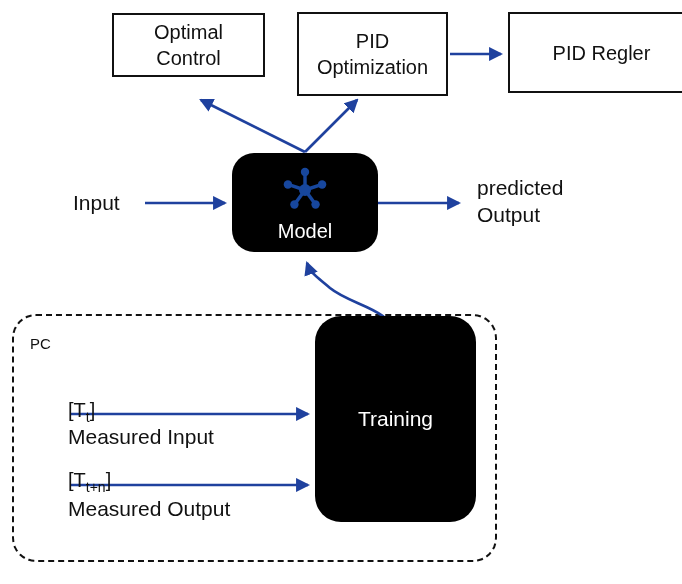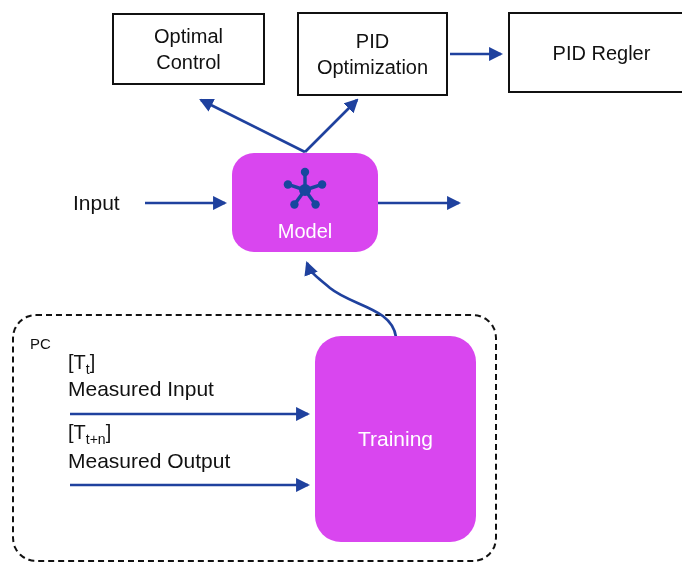--- a/index.html
+++ b/index.html
@@ -6,36 +6,36 @@
   .canvas{
     position:relative;width:682px;height:584px;background:#ffffff;
     font-family:"Liberation Sans", sans-serif;color:#111111;overflow:hidden;
   }
   svg.connectors{position:absolute;left:0;top:0;width:682px;height:584px;pointer-events:none;}
   .topbox{
     position:absolute;border:2.5px solid #111111;background:#ffffff;
     display:flex;align-items:center;justify-content:center;text-align:center;
     font-size:20px;line-height:26px;white-space:pre-line;box-sizing:border-box;
   }
-  #box-optimal{left:112px;top:13px;width:153px;height:72px;}
+  #box-optimal{left:112px;top:13px;width:153px;height:64px;}
   #box-pidopt{left:297px;top:12px;width:151px;height:84px;}
   #box-regler{left:508px;top:12px;width:187px;height:81px;}
   .bluebox{
-    position:absolute;background:#d946ef;border-radius:22px;box-sizing:border-box;
+    position:absolute;background:#000000;border-radius:22px;box-sizing:border-box;
     display:flex;flex-direction:column;align-items:center;justify-content:center;
   }
   #model-box{left:232px;top:153px;width:146px;height:99px;padding-top:4px;}
   #model-box .box-label{color:#ffffff;font-size:20px;margin-top:2px;}
-  #training-box{left:315px;top:336px;width:161px;height:206px;border-radius:26px;}
+  #training-box{left:315px;top:316px;width:161px;height:206px;border-radius:26px;}
   #training-box .box-label{color:#ffffff;font-size:21px;}
   .freelabel{position:absolute;font-size:21px;line-height:27px;white-space:pre-line;}
   #input-label{left:73px;top:189px;}
   #output-label{left:477px;top:174px;}
   #pc-label{left:30px;top:330px;font-size:15px;}
-  .series-label{position:absolute;left:68px;font-size:21px;line-height:25px;}
+  .series-label{position:absolute;left:68px;font-size:21px;line-height:25px;margin-top:48px;}
   #t-in{top:350px;font-size:20px;}
   #mi-label{top:376px;}
   #t-out{top:420px;font-size:20px;}
   #mo-label{top:448px;}
   .series-label sub{font-size:14px;line-height:0;}
   #pc-box{
     position:absolute;left:12px;top:314px;width:485px;height:248px;
     border:2.5px dashed #111111;border-radius:24px;box-sizing:border-box;
   }
 </style>
@@ -93,20 +93,22 @@
           <circle cx="14.1" cy="19.4" r="5.6"></circle>
           <circle cx="-14.1" cy="19.4" r="5.6"></circle>
           <circle cx="-22.8" cy="-7.4" r="5.6"></circle>
         </g>
       </svg>
     </span>
     <span class="box-label">Model</span>
   </div>
 
   <div class="freelabel" id="input-label">Input</div>
+  <div class="freelabel" id="output-label">predicted
+Output</div>
 
   <div class="freelabel" id="pc-label">PC</div>
 
   <div class="series-label" id="t-in"><span>[T</span><sub>t</sub><span>]</span></div>
   <div class="series-label" id="mi-label">Measured Input</div>
 
   <div class="series-label" id="t-out"><span>[T</span><sub>t+n</sub><span>]</span></div>
   <div class="series-label" id="mo-label">Measured Output</div>
 
   <div class="bluebox" id="training-box">

